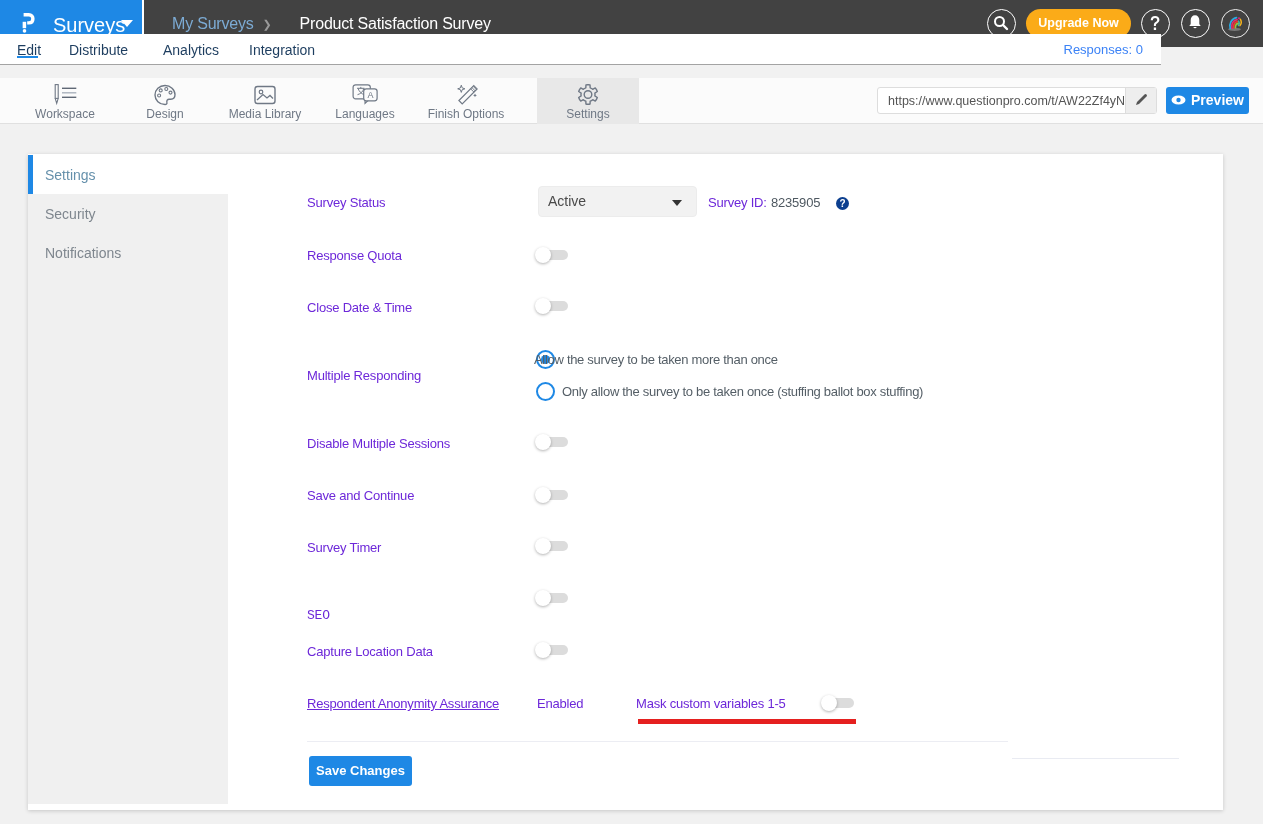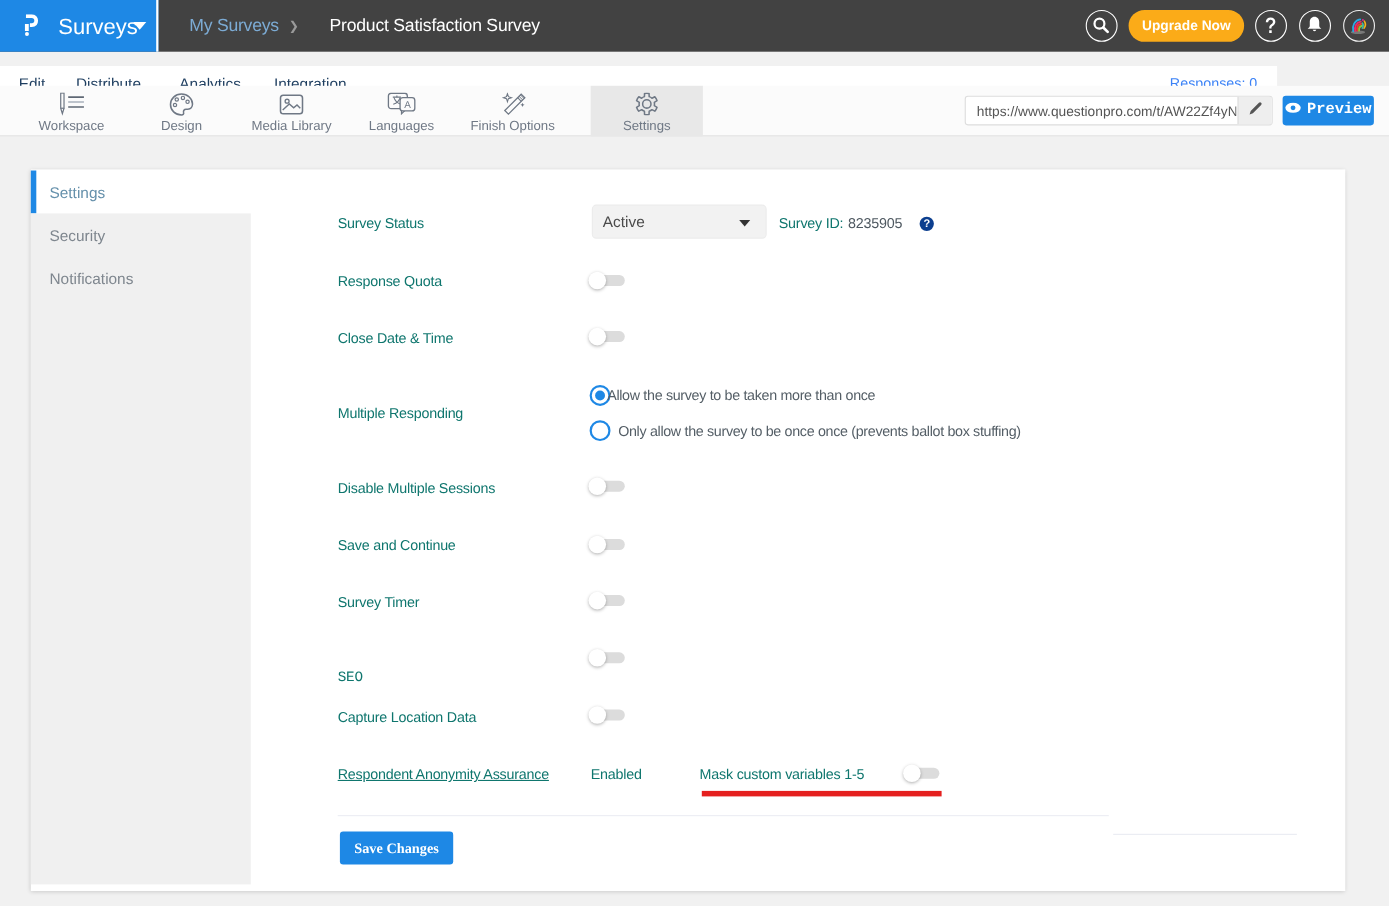--- a/index.html
+++ b/index.html
@@ -8,51 +8,51 @@
 .logo { position:absolute; left:0; top:0; width:144px; height:47px; background:#1e88e5; border-right:2px solid #fff; }
 .logo svg { position:absolute; left:22px; top:13px; }
 .logo .txt { position:absolute; left:53px; top:14px; font-size:20px; color:#fff; }
 .logo .caret { position:absolute; left:121px; top:20px; width:0; height:0; border-left:6px solid transparent; border-right:6px solid transparent; border-top:7px solid #fff; }
 .crumb { position:absolute; left:172px; top:15px; font-size:16px; color:#fff; white-space:nowrap; letter-spacing:-0.2px; }
 .crumb .a { color:#7cabd4; }
 .crumb .sep { color:#9a9a9a; font-size:11px; padding-left:9px; padding-right:28px; position:relative; top:-1px; }
 .tb-ic { position:absolute; top:9px; width:29px; height:29px; border:1.5px solid #fff; border-radius:50%; }
 .upg { position:absolute; left:1026px; top:9px; width:105px; height:29px; background:#fbab18; border-radius:15px; color:#fff; font-size:12.5px; font-weight:bold; text-align:center; line-height:29px; }
 .avatar { position:absolute; left:1221px; top:9px; width:29px; height:29px; border:1.5px solid #eee; border-radius:50%; overflow:hidden; }
-.nav2 { position:absolute; left:0; top:60px; width:1161px; height:31px; background:#fff; border-bottom:3px solid #a3a3a3; }
+.nav2 { position:absolute; left:0; top:34px; width:1161px; height:31px; background:#fff; border-bottom:1px solid #a3a3a3; }
 .nav2 .t { position:absolute; top:8px; font-size:14px; color:#1d3d5f; }
 .edit-u { position:absolute; left:17px; top:22px; width:21px; height:2px; background:#1e88e5; }
 .resp { position:absolute; right:18px; top:8px; font-size:13px; color:#3b82f6; }
 .toolbar { position:absolute; left:0; top:78px; width:1263px; height:46px; background:#fbfbfb; border-bottom:1px solid #e0e0e0; }
 .tool { position:absolute; top:0; height:46px; text-align:center; color:#6f7885; transform:translateX(-50%); }
 .tool .lbl { position:absolute; top:29px; left:50%; transform:translateX(-50%); font-size:12px; white-space:nowrap; }
 .tool svg { margin-top:6px; }
 .settings-cell { position:absolute; left:537px; top:0; width:102px; height:46px; background:#e8e8e8; }
 .urlbox { position:absolute; left:877px; top:87px; width:280px; height:27px; background:#fff; border:1px solid #ddd; border-radius:3px; }
 .urlbox .txt { position:absolute; left:10px; top:6px; font-size:12.5px; color:#555; width:236px; overflow:hidden; white-space:nowrap; }
 .urlbox .pencil { position:absolute; right:0; top:0; width:31px; height:25px; background:#eee; border-left:1px solid #ddd; text-align:center; line-height:25px; }
-.preview { position:absolute; left:1166px; top:87px; width:83px; height:27px; background:#1e88e5; border-radius:3px; color:#fff; font-size:14px; font-weight:bold; text-align:center; line-height:27px;font-family:Liberation Mono, monospace; }
+.preview { position:absolute; left:1166px; top:87px; width:83px; height:27px; background:#1e88e5; border-radius:3px; color:#fff; font-size:14px; font-weight:bold; text-align:center; line-height:27px; }
 .card { position:absolute; left:28px; top:154px; width:1195px; height:656px; background:#fff; box-shadow:0 1px 4px rgba(0,0,0,.18); }
 .side-active { position:absolute; left:0; top:1px; width:200px; height:39px; background:#fff; border-left:5px solid #1e88e5; }
 .side-active span { position:absolute; left:12px; top:12px; font-size:14px; color:#6590ab; }
 .side-rest { position:absolute; left:0; top:40px; width:200px; height:610px; background:#f0f0f0; }
 .side-item { position:absolute; left:17px; font-size:14px; color:#7e868e; }
 .form { position:absolute; left:0; top:0; width:1195px; height:656px; }
-.flabel { position:absolute; left:279px; font-size:13px; color:#0f766e; white-space:nowrap; letter-spacing:-0.2px; }
+.flabel { position:absolute; left:279px; font-size:13px; color:#6d28d9; white-space:nowrap; letter-spacing:-0.2px; }
 .toggle { position:absolute; width:28px; height:10px; background:#dcdcdc; border-radius:5px; }
 .toggle .knob { position:absolute; left:-5px; top:-3px; width:16px; height:16px; background:#fff; border-radius:50%; box-shadow:0 1px 3px rgba(0,0,0,.3); }
 .dd { position:absolute; left:510px; top:32px; width:159px; height:31px; background:#f2f2f2; border:1px solid #ececec; border-radius:4px; font-size:14px; color:#4a4a4a; line-height:29px; padding-left:9px; }
 .dd .c { position:absolute; right:14px; top:13px; width:0; height:0; border-left:5px solid transparent; border-right:5px solid transparent; border-top:6px solid #333; }
 .radio { position:absolute; width:19px; height:19px; border:2px solid #1e88e5; border-radius:50%; background:#fff; }
 .radio.on::after { content:""; position:absolute; left:3px; top:3px; width:9px; height:9px; background:#1e88e5; border-radius:50%; }
 .rlabel { position:absolute; font-size:13px; color:#545e66; white-space:nowrap; letter-spacing:-0.3px; }
 .redline { position:absolute; left:610px; top:565px; width:218px; height:5px; background:#e5201f; }
 .sep1 { position:absolute; left:279px; top:587px; width:701px; height:1px; background:#ecedf3; }
 .sep2 { position:absolute; left:984px; top:604px; width:167px; height:1px; background:#e9ebf2; }
-.save { position:absolute; left:281px; top:602px; width:103px; height:30px; background:#1e88e5; border-radius:3px; color:#fff; font-size:13px; font-weight:bold; text-align:center; line-height:30px;font-family:Liberation Serif, serif; }
+.save { position:absolute; left:281px; top:602px; width:103px; height:30px; background:#1e88e5; border-radius:3px; color:#fff; font-size:13px; font-weight:bold; text-align:center; line-height:30px; }
 .qcircle { position:absolute; left:808px; top:43px; width:13px; height:13px; background:#0c3f8f; border-radius:50%; color:#fff; font-size:10px; font-weight:bold; text-align:center; line-height:13px; }
 </style>
 </head>
 <body>
 <div class="topbar">
   <div class="logo">
     <svg width="14" height="21" viewBox="0 0 14 21">
       <path d="M1.6,1.7 H6.8 C9.4,1.7 10.9,3.6 10.9,5.7 C10.9,8 9.8,9.9 6.9,9.9 H5.2" fill="none" stroke="#fff" stroke-width="3.4"></path>
       <path d="M2.4,8.8 V15.2" fill="none" stroke="#fff" stroke-width="3.5"></path>
       <circle cx="2.5" cy="17.9" r="1.8" fill="#fff"></circle>
@@ -193,23 +193,23 @@
     <span class="flabel" style="top:94px;">Response Quota</span>
     <div class="toggle" style="left:512px; top:96px;">
         <div class="knob"></div>
       </div>
     <span class="flabel" style="top:146px;text-align:center;">Close Date &amp; Time</span>
     <div class="toggle" style="left:512px; top:147px;">
         <div class="knob"></div>
       </div>
     <span class="flabel" style="top:214px;">Multiple Responding</span>
     <div class="radio on" style="left:508px; top:196px;"></div>
-    <span class="rlabel" style="left:524px; top:198px;">Allow the survey to be taken more than once</span>
+    <span class="rlabel" style="left:506px; top:198px;">Allow the survey to be taken more than once</span>
     <div class="radio" style="left:508px; top:228px;"></div>
-    <span class="rlabel" style="left:534px; top:230px;">Only allow the survey to be once once (prevents ballot box stuffing)</span>
+    <span class="rlabel" style="left:534px; top:230px;">Only allow the survey to be taken once (stuffing ballot box stuffing)</span>
     <span class="flabel" style="top:282px;text-align:right;">Disable Multiple Sessions</span>
     <div class="toggle" style="left:512px; top:283px;">
         <div class="knob"></div>
       </div>
     <span class="flabel" style="top:334px;">Save and Continue</span>
     <div class="toggle" style="left:512px; top:336px;">
         <div class="knob"></div>
       </div>
     <span class="flabel" style="top:386px;">Survey Timer</span>
     <div class="toggle" style="left:512px; top:387px;">

